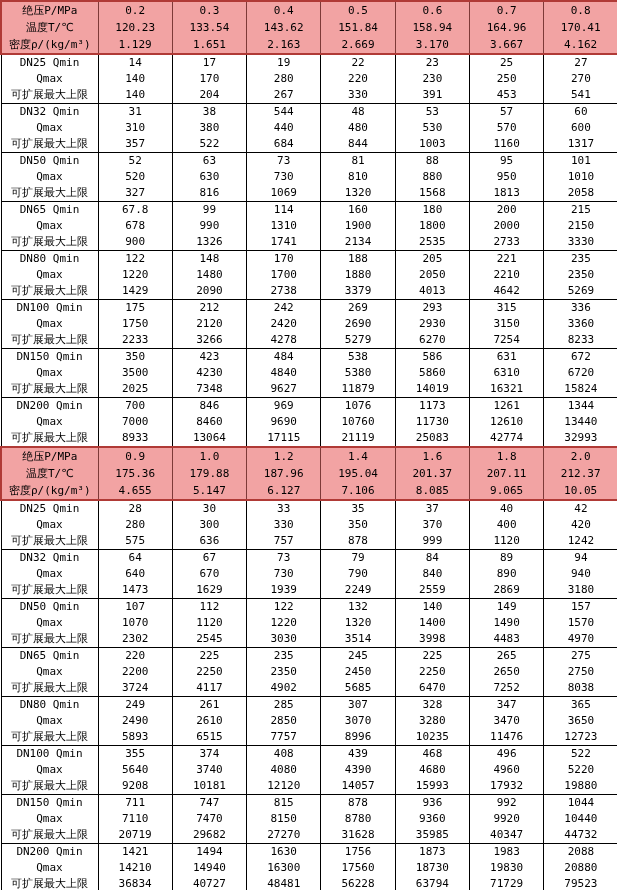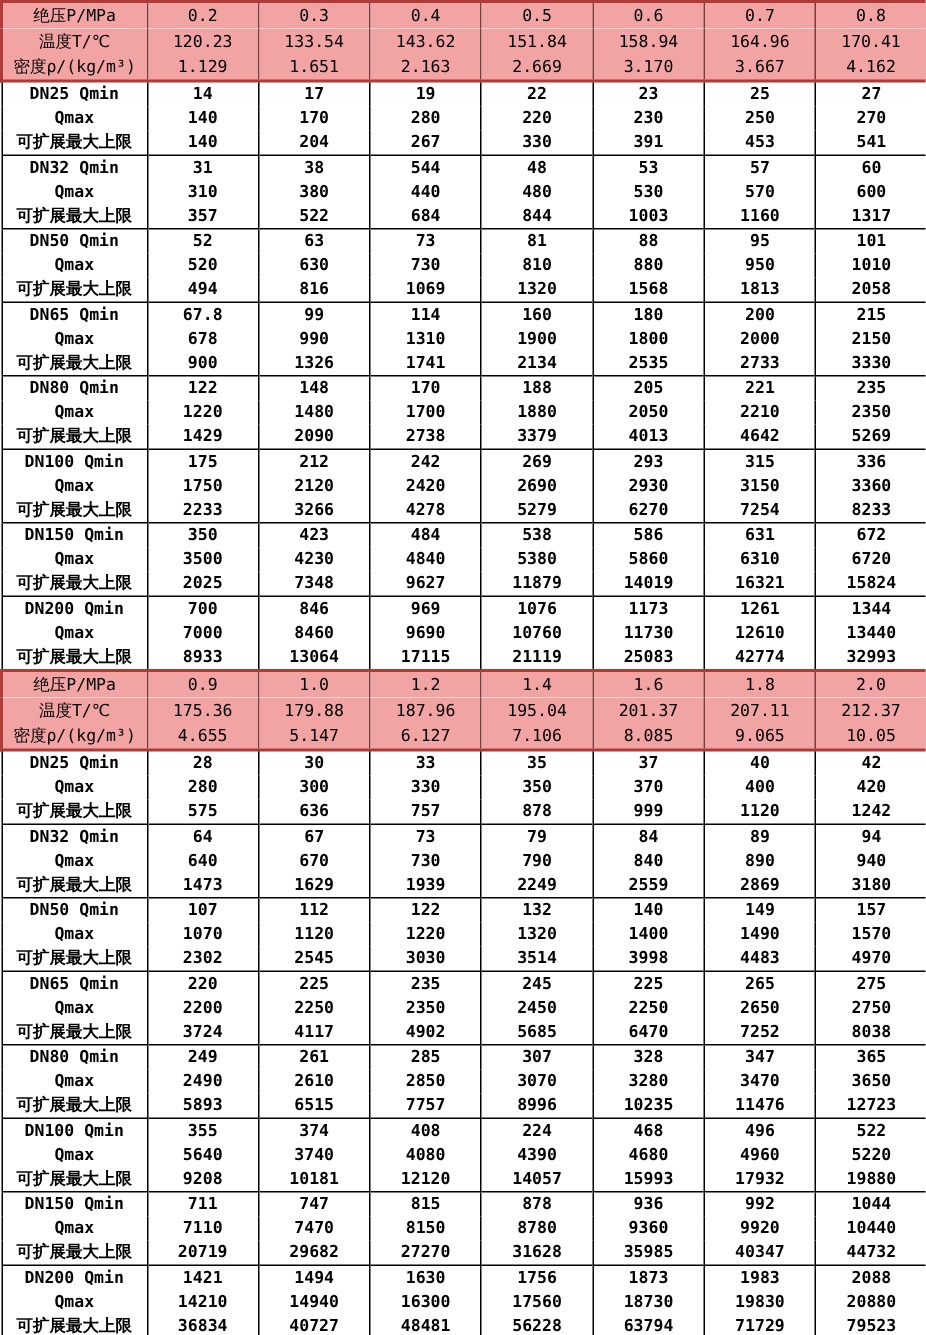--- a/index.html
+++ b/index.html
@@ -24,21 +24,21 @@
     text-align:center;
     vertical-align:middle;
     padding:0;
     height:16px;
     line-height:16px;
     white-space:nowrap;
     overflow:hidden;
     border-left:1px solid var(--grid);
     border-right:1px solid var(--grid);
   }
-  tbody.grp{border-top:1.5px solid var(--grid);border-bottom:1.5px solid var(--grid);font-weight:bold;}
+  tbody.grp{border-top:1.5px solid var(--grid);border-bottom:1.5px solid var(--grid);}
   tbody.hdr{
     background:var(--hdr-bg);
     border:2px solid var(--hdr-border);
   }
   tbody.hdr td{
     height:17px;
     line-height:17px;
     border-left:1px solid var(--hdr-line);
     border-right:1px solid var(--hdr-line);
     margin-left:35px;
@@ -171,21 +171,21 @@
         <td>520</td>
         <td>630</td>
         <td>730</td>
         <td>810</td>
         <td>880</td>
         <td>950</td>
         <td>1010</td>
       </tr>
       <tr>
         <td class="lab">可扩展最大上限</td>
-        <td>494</td>
+        <td>327</td>
         <td>816</td>
         <td>1069</td>
         <td>1320</td>
         <td>1568</td>
         <td>1813</td>
         <td>2058</td>
       </tr>
     </tbody>
     <tbody class="grp">
       <tr>
@@ -538,21 +538,21 @@
         <td>11476</td>
         <td>12723</td>
       </tr>
     </tbody>
     <tbody class="grp">
       <tr>
         <td class="lab">DN100 Qmin</td>
         <td>355</td>
         <td>374</td>
         <td>408</td>
-        <td>224</td>
+        <td>439</td>
         <td>468</td>
         <td>496</td>
         <td>522</td>
       </tr>
       <tr>
         <td class="lab">Qmax</td>
         <td>5640</td>
         <td>3740</td>
         <td>4080</td>
         <td>4390</td>

